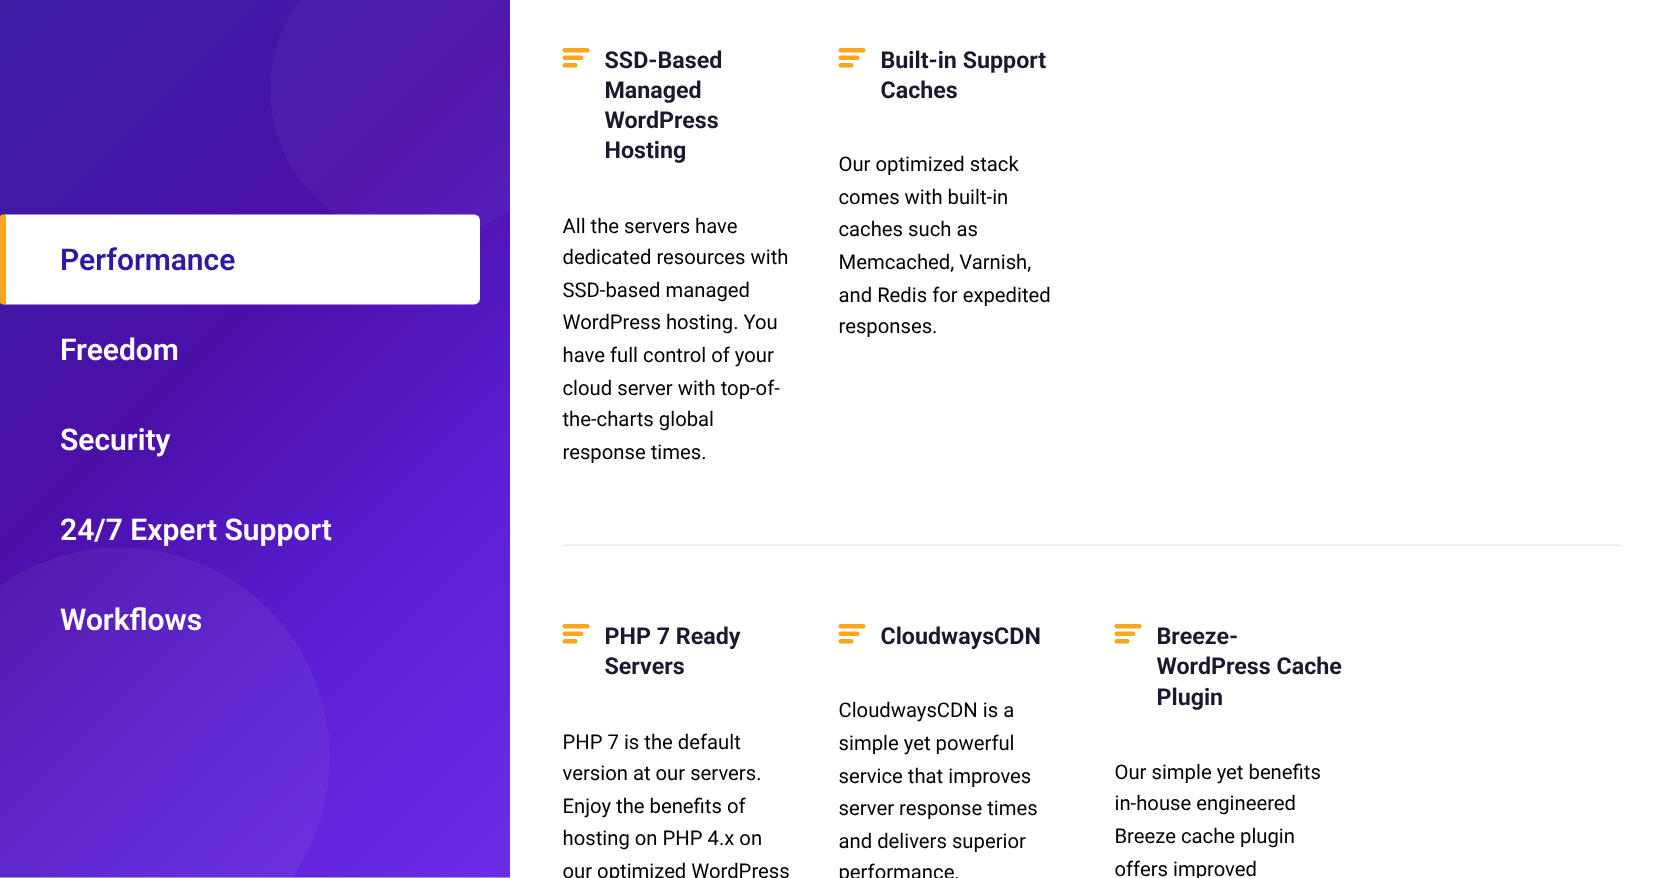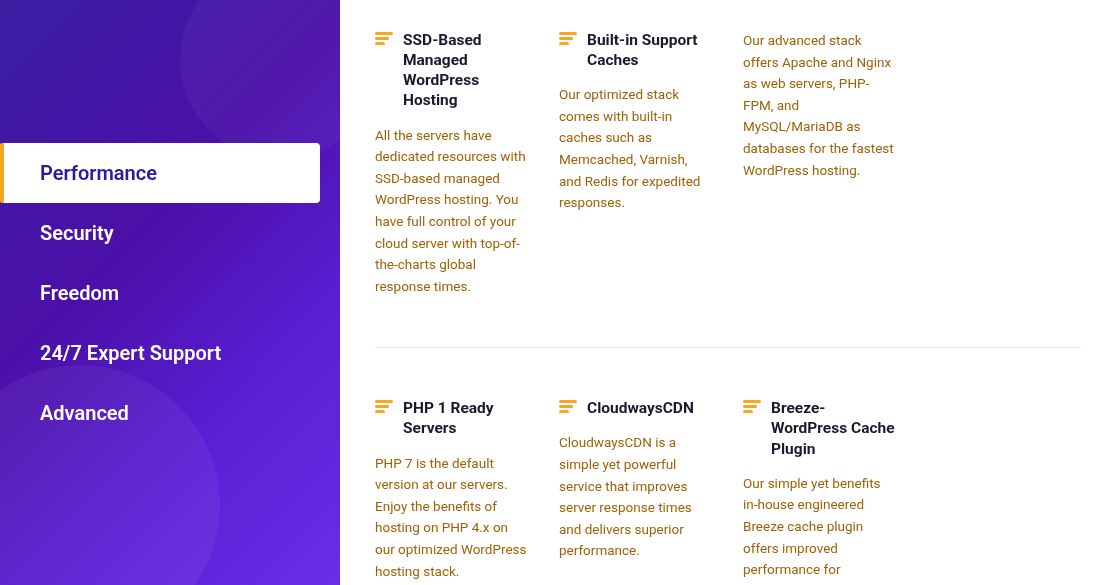--- a/index.html
+++ b/index.html
@@ -138,50 +138,51 @@
 
     .feature-title {
       font-size: 15.5px;
       font-weight: 700;
       color: #1a1a2e;
       line-height: 1.3;
     }
 
     .feature-desc {
       font-size: 13.5px;
-      color: #a16207;
+      color: #000000;
       line-height: 1.6;
+      margin-top: 16px;
     }
 
     .divider {
       border: none;
       border-top: 1px solid #e8e8e8;
       margin: 20px 0;
       grid-column: 1 / -1;
     }
   </style>
 </head>
 <body>
 
 <aside class="sidebar">
   <ul class="sidebar-nav">
     <li class="active">
       <span class="nav-label">Performance</span>
     </li>
     <li>
+      <span class="nav-label">Freedom</span>
+    </li>
+    <li>
       <span class="nav-label">Security</span>
     </li>
     <li>
-      <span class="nav-label">Freedom</span>
-    </li>
-    <li>
       <span class="nav-label">24/7 Expert Support</span>
     </li>
     <li>
-      <span class="nav-label">Advanced</span>
+      <span class="nav-label">Workflows</span>
     </li>
   </ul>
 </aside>
 
 <main class="main-content">
   <div class="features-grid">
 
     <div class="feature-card">
       <div class="feature-title-row">
         <div class="feature-icon">
@@ -200,33 +201,32 @@
           <span></span>
             <span></span>
             <span></span>
         </div>
         <h3 class="feature-title">Built-in Support Caches</h3>
       </div>
       <p class="feature-desc">Our optimized stack comes with built-in caches such as Memcached, Varnish, and Redis for expedited responses.</p>
     </div>
 
     <div class="feature-card">
-      <p class="feature-desc">Our advanced stack offers Apache and Nginx as web servers, PHP-FPM, and MySQL/MariaDB as databases for the fastest WordPress hosting.</p>
     </div>
 
     <hr class="divider">
 
     <div class="feature-card">
       <div class="feature-title-row">
         <div class="feature-icon">
           <span></span>
             <span></span>
             <span></span>
         </div>
-        <h3 class="feature-title">PHP 1 Ready Servers</h3>
+        <h3 class="feature-title">PHP 7 Ready Servers</h3>
       </div>
       <p class="feature-desc">PHP 7 is the default version at our servers. Enjoy the benefits of hosting on PHP 4.x on our optimized WordPress hosting stack.</p>
     </div>
 
     <div class="feature-card">
       <div class="feature-title-row">
         <div class="feature-icon">
           <span></span>
             <span></span>
             <span></span>

